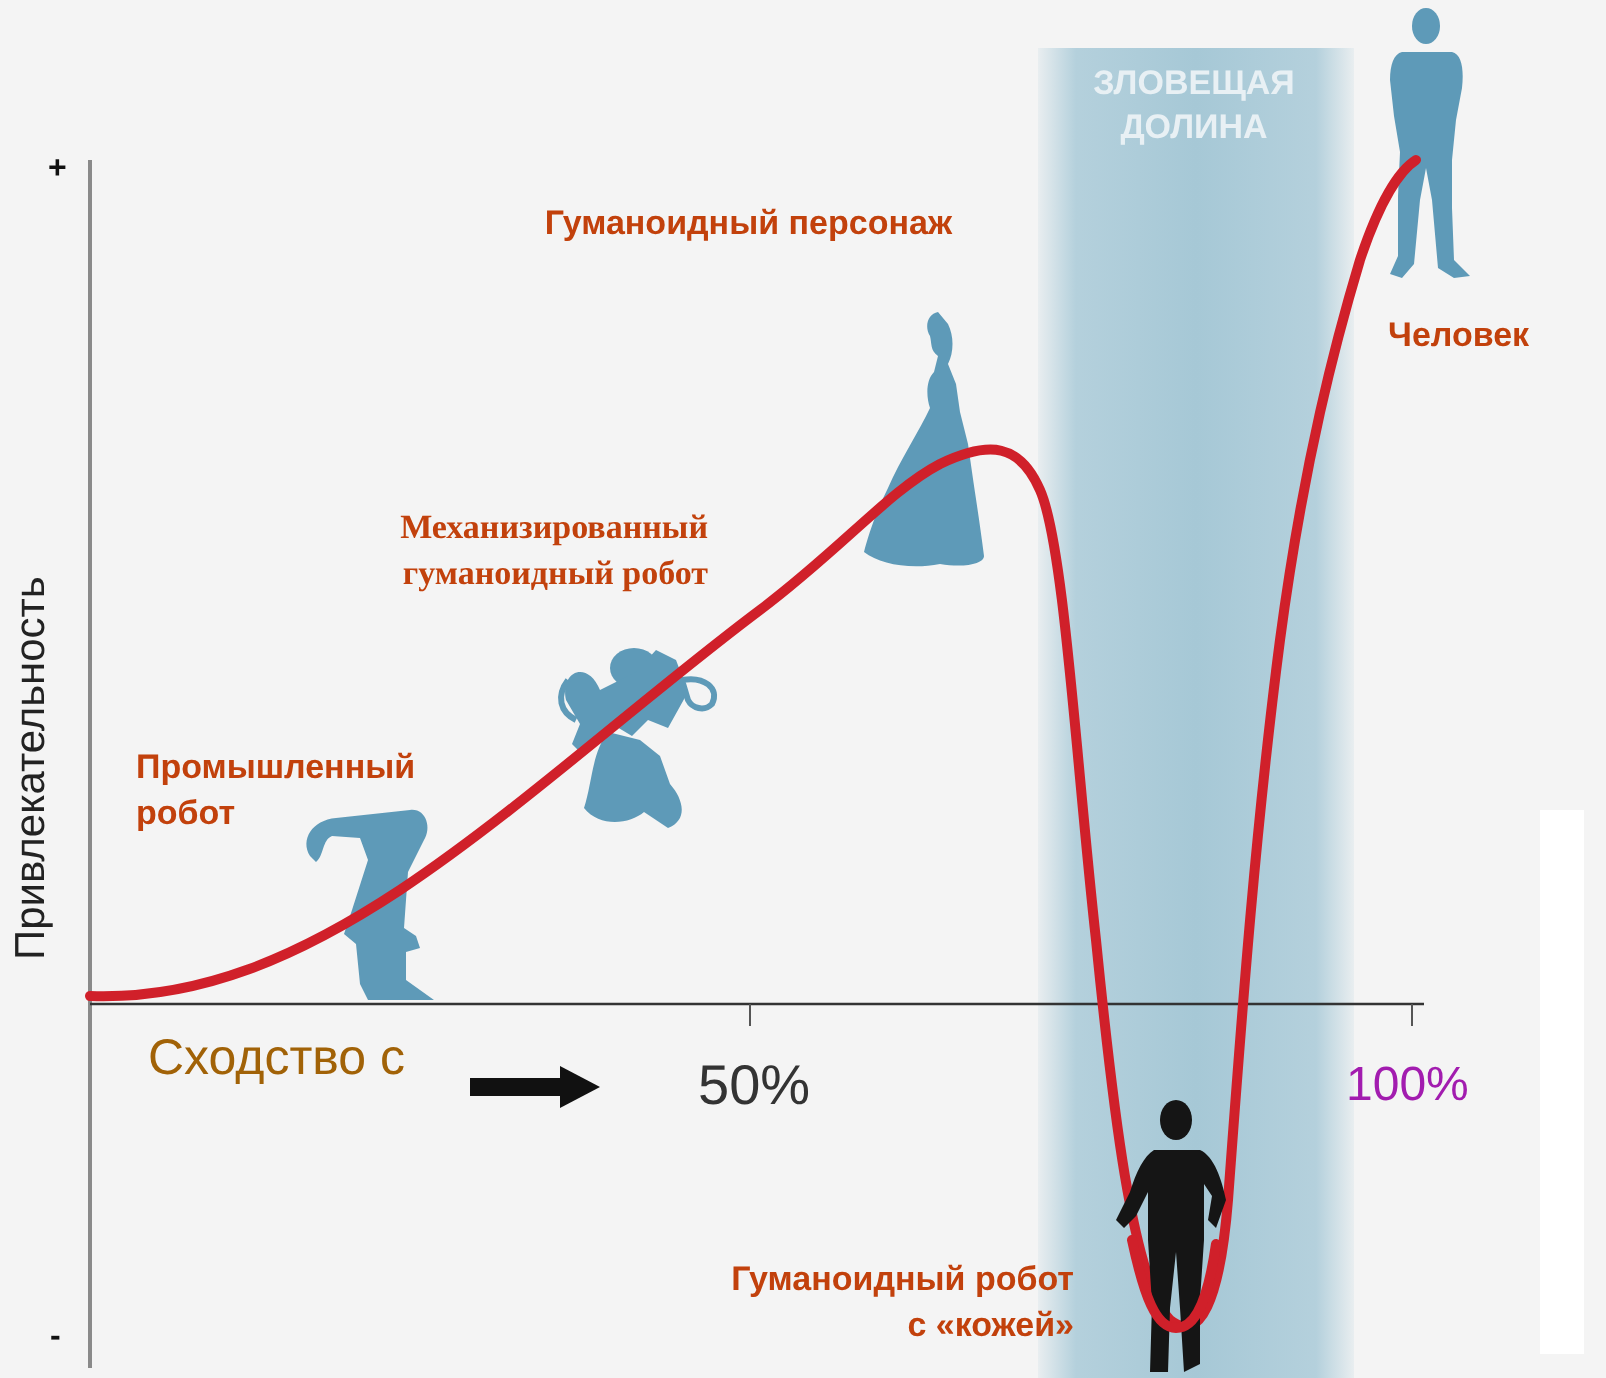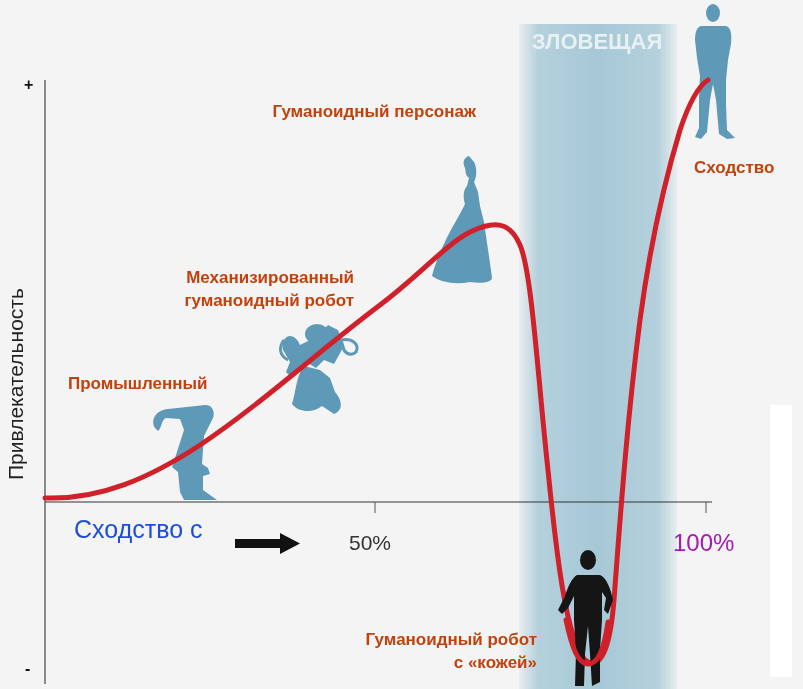--- a/index.html
+++ b/index.html
@@ -15,38 +15,38 @@
       font-family: "Liberation Sans", sans-serif;
       color: #c2410c;
       font-weight: bold;
       font-size: 17px;
       line-height: 23px;
       white-space: nowrap;
     }
     .right { text-align: right; }
     .light {
       font-weight: normal;
-      color: #1d4ed8;
+      color: #a16207;
     }
     .ylabel {
       position: absolute;
       left: 4px; top: 480px;
       transform-origin: 0 0;
       transform: rotate(-90deg);
       font-size: 21px;
       color: #222;
       white-space: nowrap;
     }
     .band-title {
       position: absolute;
       left: 527px; width: 140px; top: 31px;
       text-align: center;
       color: #e8f0f4;
       font-weight: bold;
-      font-size: 22px;
+      font-size: 17px;
       line-height: 22px;
     }
     .tick-sign {
       position: absolute; font-size: 16px; font-weight: bold; color: #111;
     }
     .right-strip {
       position: absolute; left: 770px; top: 405px; width: 22px; height: 272px;
       background: #ffffff;
     }
   </style>
@@ -105,45 +105,47 @@
     <path d="M577,575 L600,575 C607,578 611,590 613,600 L608,614 L604,610 L606,598 L602,592 L602,620 L600,650 L600,682 L592,686 L590,654 L588,626 L585,654 L584,686 L575,686 L576,652 L574,620 L574,596 L568,608 L562,614 L558,610 L565,596 C568,586 572,578 577,575 Z"></path>
   </g>
 
   <path d="M566,620 C572,648 578,664 588,664 C598,664 604,650 608,622" fill="none" stroke="#d0202a" stroke-width="5" stroke-linecap="round"></path>
 </svg>
 
 <div class="right-strip"></div>
 
 <div class="band-title">
   <div>ЗЛОВЕЩАЯ</div>
+  <div>ДОЛИНА</div>
 </div>
 
 <div class="tick-sign" style="left:24px; top:76px;">+</div>
 <div class="tick-sign" style="left:25px; top:660px;">-</div>
 
 <div class="ylabel">Привлекательность</div>
 
 <div class="lbl light" style="left:74px; top:514px; font-size:25px; line-height:30px;">
   <div>Сходство с</div>
 </div>
 
-<div class="lbl light" style="left:349px; top:530px; font-size:21px; line-height:26px; color:#333;">50%</div>
+<div class="lbl light" style="left:349px; top:530px; font-size:28px; line-height:26px; color:#333;">50%</div>
 <div class="lbl light" style="left:673px; top:530px; font-size:24px; line-height:26px; color:#a21caf;">100%</div>
 
 <div class="lbl" style="left:68px; top:372px;">
   <div>Промышленный</div>
+  <div>робот</div>
 </div>
 
-<div class="lbl right" style="left:150px; width:204px; top:266px;">
+<div class="lbl right" style="left:150px; width:204px; top:252px;font-family:Liberation Serif, serif;">
   <div>Механизированный</div>
   <div>гуманоидный робот</div>
 </div>
 
 <div class="lbl right" style="left:228px; width:248px; top:100px;">
   <div>Гуманоидный персонаж</div>
 </div>
 
 <div class="lbl right" style="left:330px; width:207px; top:628px;">
   <div>Гуманоидный робот</div>
   <div>с «кожей»</div>
 </div>
 
-<div class="lbl" style="left:694px; top:156px;">Сходство</div>
+<div class="lbl" style="left:694px; top:156px;">Человек</div>
 
 </body></html>

